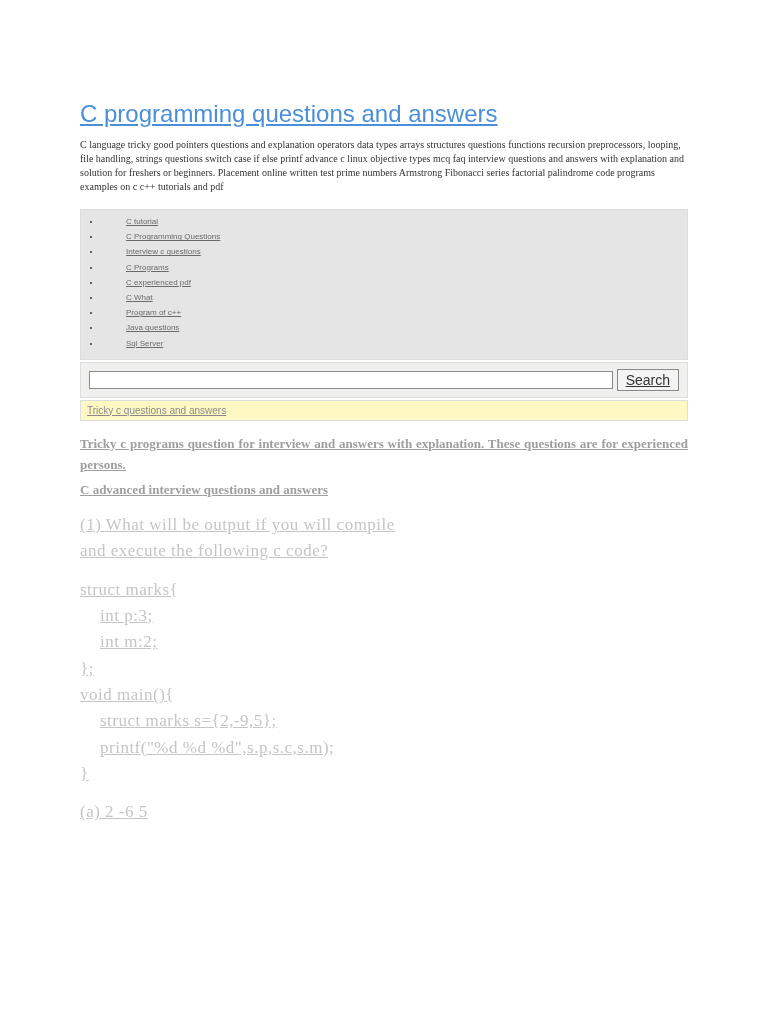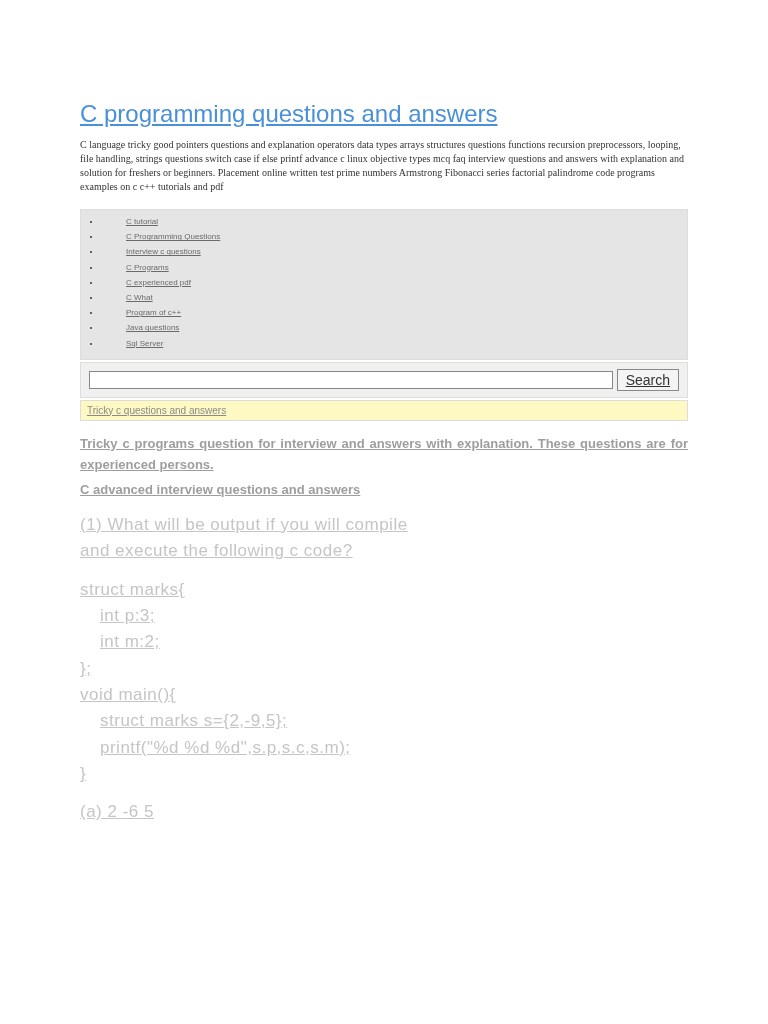--- a/index.html
+++ b/index.html
@@ -80,21 +80,21 @@
       display: block;
       background: #fef9c3;
       border: 1px solid #ddd;
       padding: 4px 6px;
       font-size: 10px;
       color: #8a8a8a;
       text-decoration: underline;
       margin-bottom: 12px;
     }
     .content-block {
-      font-family: Liberation Sans, sans-serif;
+      font-family: Liberation Serif, serif;
       font-size: 14px;
       color: #bababa;
       line-height: 1.65;
     }
     .content-block .heading-bold {
       font-weight: bold;
       text-decoration: underline;
       font-size: 13px;
       color: #9e9e9e;
       margin-bottom: 3px;

